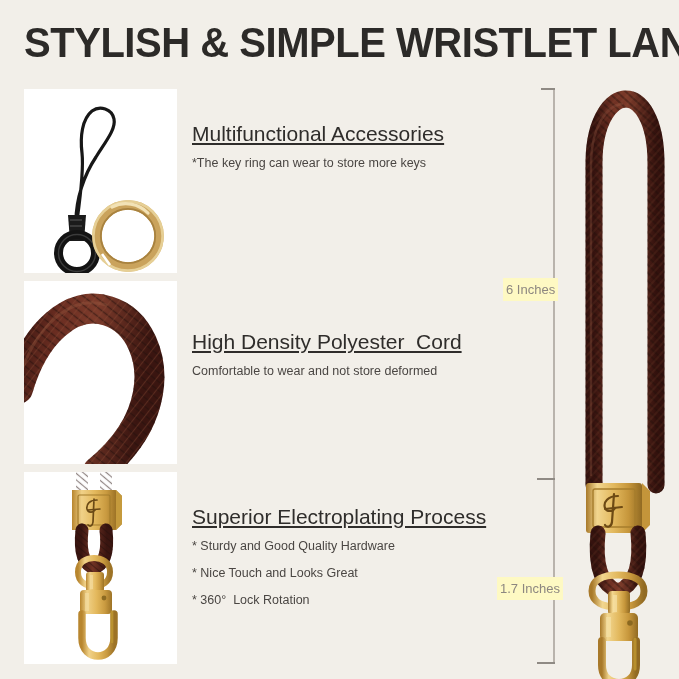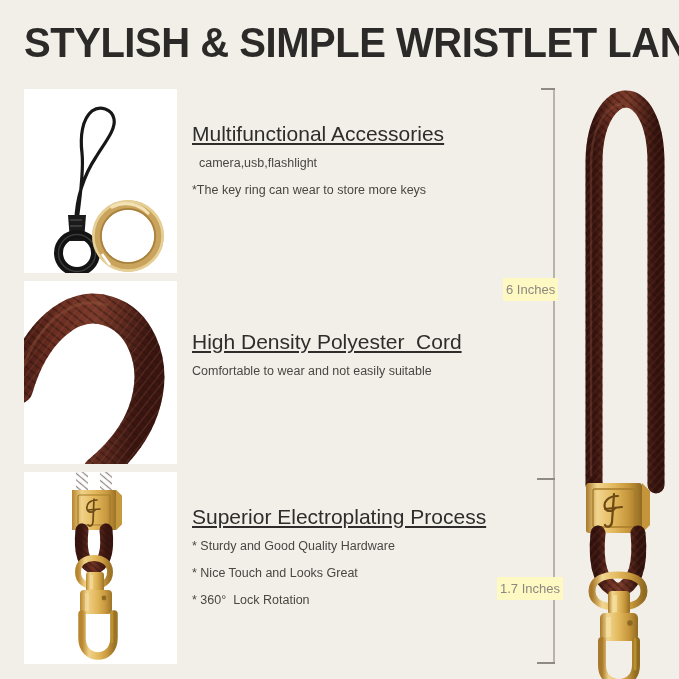--- a/index.html
+++ b/index.html
@@ -188,27 +188,26 @@
       <circle cx="80" cy="126" r="2.4" fill="#8c6a22"></circle>
       <rect x="61" y="121" width="4" height="18" fill="#f5e0a6" opacity="0.6"></rect>
 
       <path d="M58 142 L58 166 C 58 178, 66 184, 74 184 C 82 184, 90 178, 90 166 L90 142" fill="none" stroke="url(#goldA)" stroke-width="7.5" stroke-linecap="round"></path>
       <path d="M88 140 L88 170" stroke="#b9912f" stroke-width="2.6" stroke-linecap="round"></path>
     </svg>
   </div>
 
   <div class="feature feature-1">
     <h2>Multifunctional Accessories</h2>
-    <p>  camera,usb,flashlight</p>
     <p>*The key ring can wear to store more keys</p>
   </div>
 
   <div class="feature feature-2">
     <h2>High Density Polyester  Cord</h2>
-    <p>Comfortable to wear and not easily suitable</p>
+    <p>Comfortable to wear and not store deformed</p>
   </div>
 
   <div class="feature feature-3">
     <h2>Superior Electroplating Process</h2>
     <p>* Sturdy and Good Quality Hardware</p>
     <p>* Nice Touch and Looks Great</p>
     <p>* 360°  Lock Rotation</p>
   </div>
 
   <div class="ruler">

